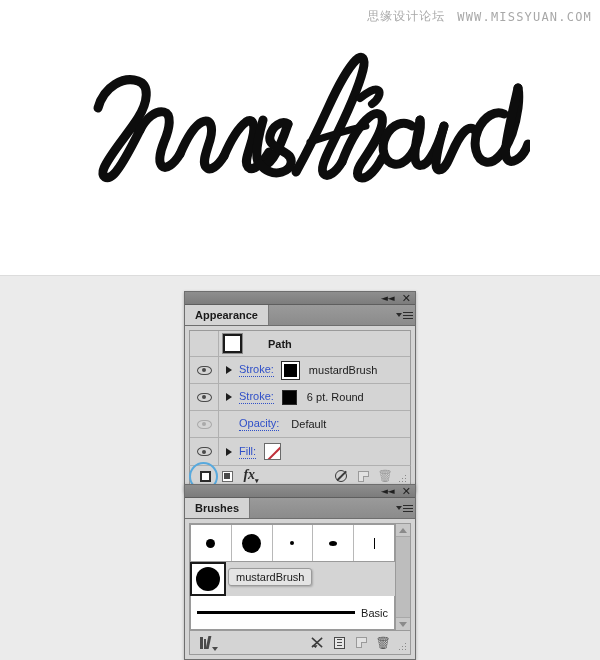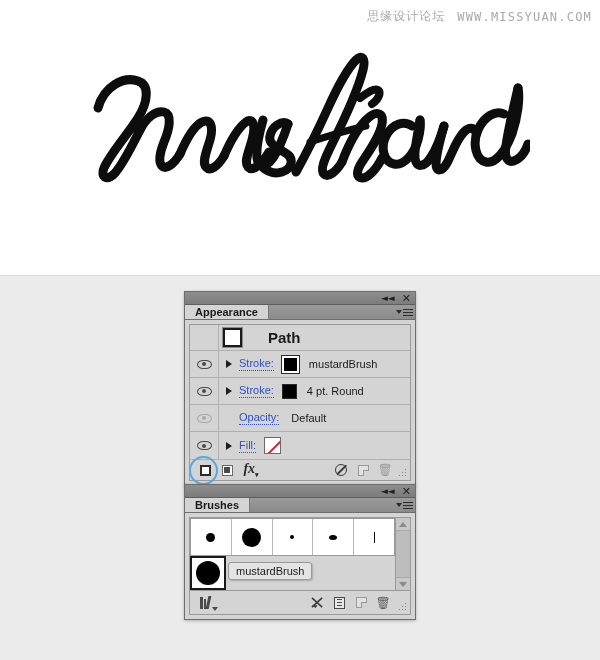--- a/index.html
+++ b/index.html
@@ -43,21 +43,21 @@
     padding-right:4px; gap:7px;
     border-bottom:1px solid #5e5e5e;
   }
   .tb-icon {
     font-size:9px; color:#1f1f1f; line-height:1;
     font-family:"DejaVu Sans", sans-serif; cursor:default;
   }
   .tb-icon.close { font-size:11px; font-weight:700; }
 
   .panel-tabbar {
-    height:15px;
+    height:21px;
     background:linear-gradient(180deg,#9a9a9a 0%,#8b8b8b 100%);
     display:flex; align-items:stretch;
     border-bottom:1px solid #6e6e6e;
     position:relative;
   }
   .panel-tab {
     background:#d4d4d4;
     padding:0 10px;
     display:flex; align-items:center;
     font-size:11px; font-weight:700; color:#1a1a1a;
@@ -145,21 +145,21 @@
   .sw-none::after {
     content:""; position:absolute; left:-3px; top:50%;
     width:26px;height:2px;background:#c0303a;
     transform:rotate(-45deg); transform-origin:center;
   }
   .path-thumb {
     width:19px;height:19px;background:#fff;
     border:2px solid #1a1a1a; outline:1px solid #8a8a8a;
     margin:0 4px 0 4px;
   }
-  .path-name { font-size:15px; font-weight:700; margin-left:22px; }
+  .path-name { font-size:11px; font-weight:700; margin-left:22px; }
 
   
   .ap-footer {
     height:22px; display:flex; align-items:center;
     padding:0 4px; background:#d4d4d4;
     border:1px solid #9a9a9a; border-top:1px solid #b0b0b0;
     position:relative;
   }
   .foot-btn {
     width:22px;height:18px;
@@ -385,21 +385,21 @@
               <i class="pupil"></i>
             </span>
         </div>
         <div class="ap-disclose">
           <span class="tri-right"></span>
         </div>
         <span class="ap-label">Stroke:</span>
         <span class="ap-thumbicon">
             <i class="sw-stroke"></i>
           </span>
-        <span class="ap-value">4 pt. Round</span>
+        <span class="ap-value">6 pt. Round</span>
       </div>
 
       <div class="ap-row">
         <div class="ap-eye">
           <span class="eye-glyph dim">
               <i class="outer"></i>
               <i class="pupil"></i>
             </span>
         </div>
         <div class="ap-disclose"></div>
@@ -498,20 +498,24 @@
           </div>
         </div>
 
         <div class="br-row2">
           <div class="br-selected">
             <i class="dot" style="width:24px;height:24px"></i>
           </div>
           <div id="tooltip">mustardBrush</div>
         </div>
 
+        <div class="br-basic-row">
+          <span class="basic-line"></span>
+          <span class="basic-label">Basic</span>
+        </div>
       </div>
 
       <div class="br-scroll">
         <div class="sb-arrow">
           <span class="sb-up"></span>
         </div>
         <div class="sb-track"></div>
         <div class="sb-arrow down">
           <span class="sb-dn"></span>
         </div>

